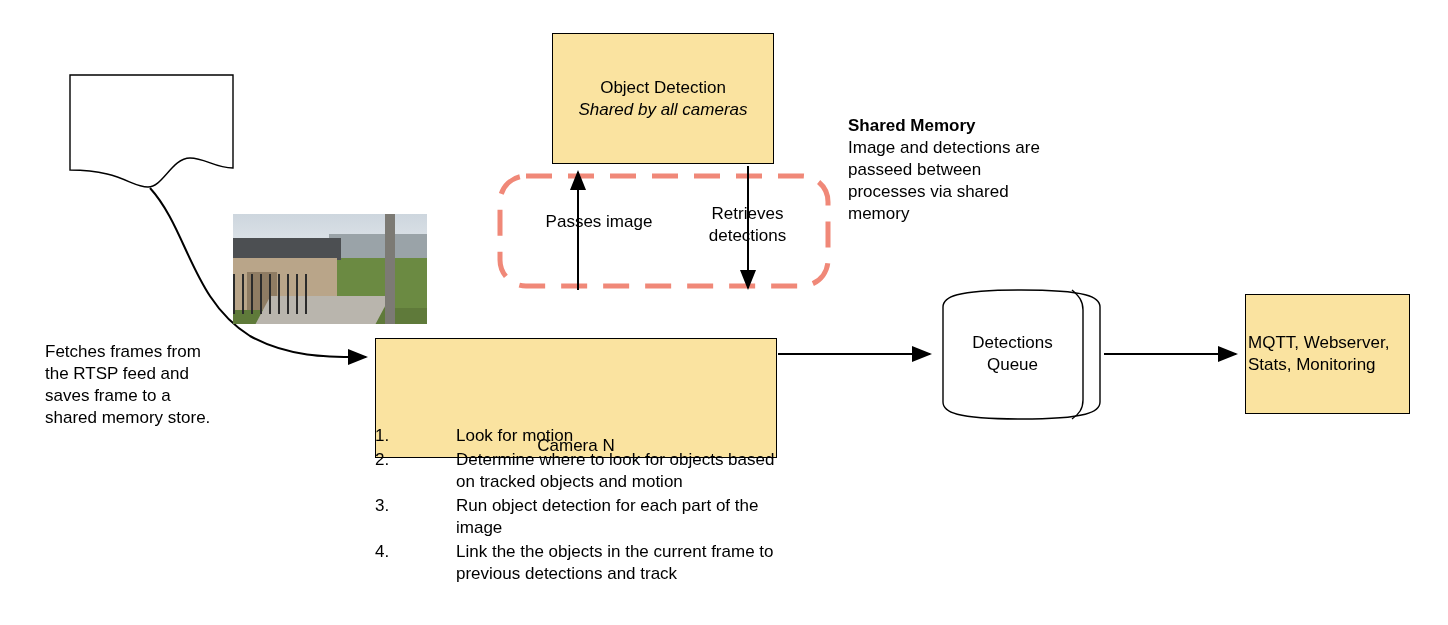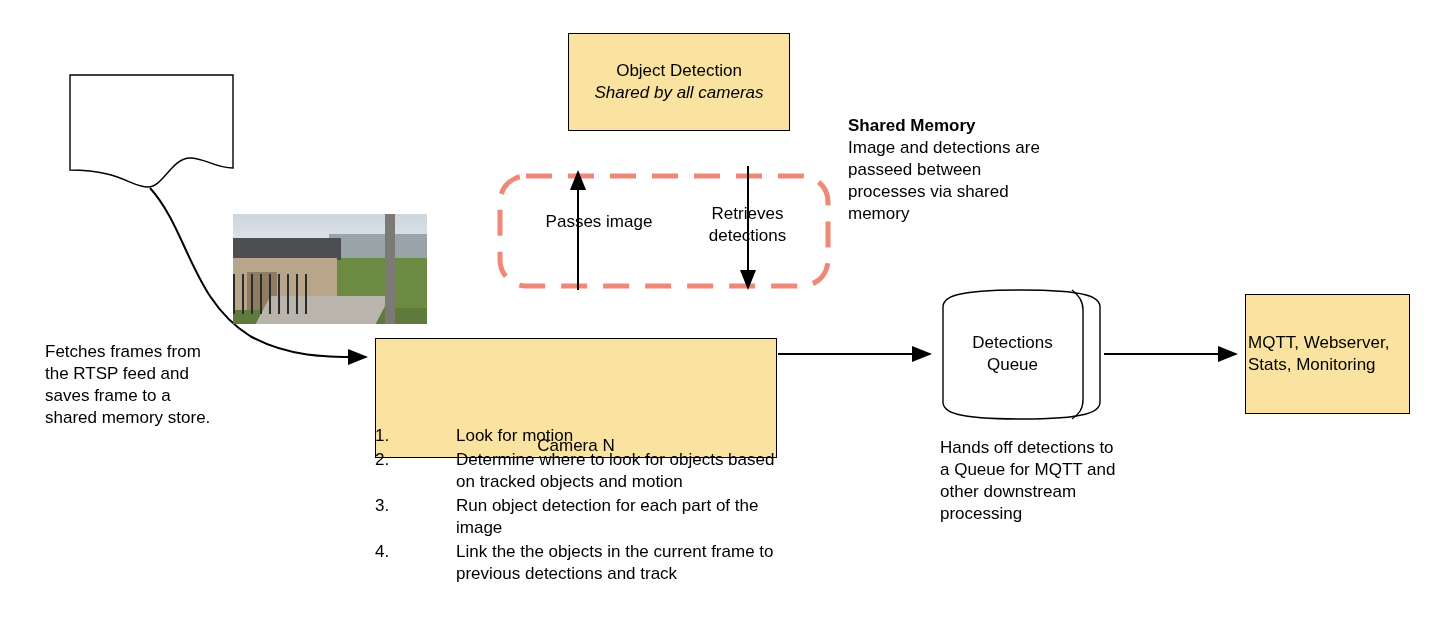--- a/index.html
+++ b/index.html
@@ -42,24 +42,24 @@
   .box-title {
     font-size: 17px;
     line-height: 22px;
   }
   .box-sub {
     font-size: 17px;
     line-height: 22px;
     font-style: italic;
   }
   #object-detection {
-    left: 568px;
+    left: 552px;
     top: 33px;
     width: 222px;
-    height: 98px;
+    height: 131px;
   }
   #camera-n {
     left: 375px;
     top: 294px;
     width: 402px;
     height: 120px;
     justify-content: flex-end;
     margin-top: 44px;
   }
   #mqtt-box {
@@ -263,21 +263,20 @@
 
   <div class="edge-label" id="label-passes">Passes image</div>
   <div class="edge-label" id="label-retrieves">Retrieves detections</div>
 
   <div class="note" id="note-shared-memory">
     <b>Shared Memory</b><br>
     <span>Image and detections are passeed between processes via shared memory</span>
   </div>
 
   <div class="note" id="note-fetches">Fetches frames from the RTSP feed and saves frame to a shared memory store.</div>
-  <div class="note" id="note-handsoff">Hands off detections to a Queue for MQTT and other downstream processing</div>
 
   <div class="steps">
     <div class="step">
       <div class="step-num">1.</div>
       <div class="step-text">Look for motion</div>
     </div>
     <div class="step">
       <div class="step-num">2.</div>
       <div class="step-text">Determine where to look for objects based on tracked objects and motion</div>
     </div>

